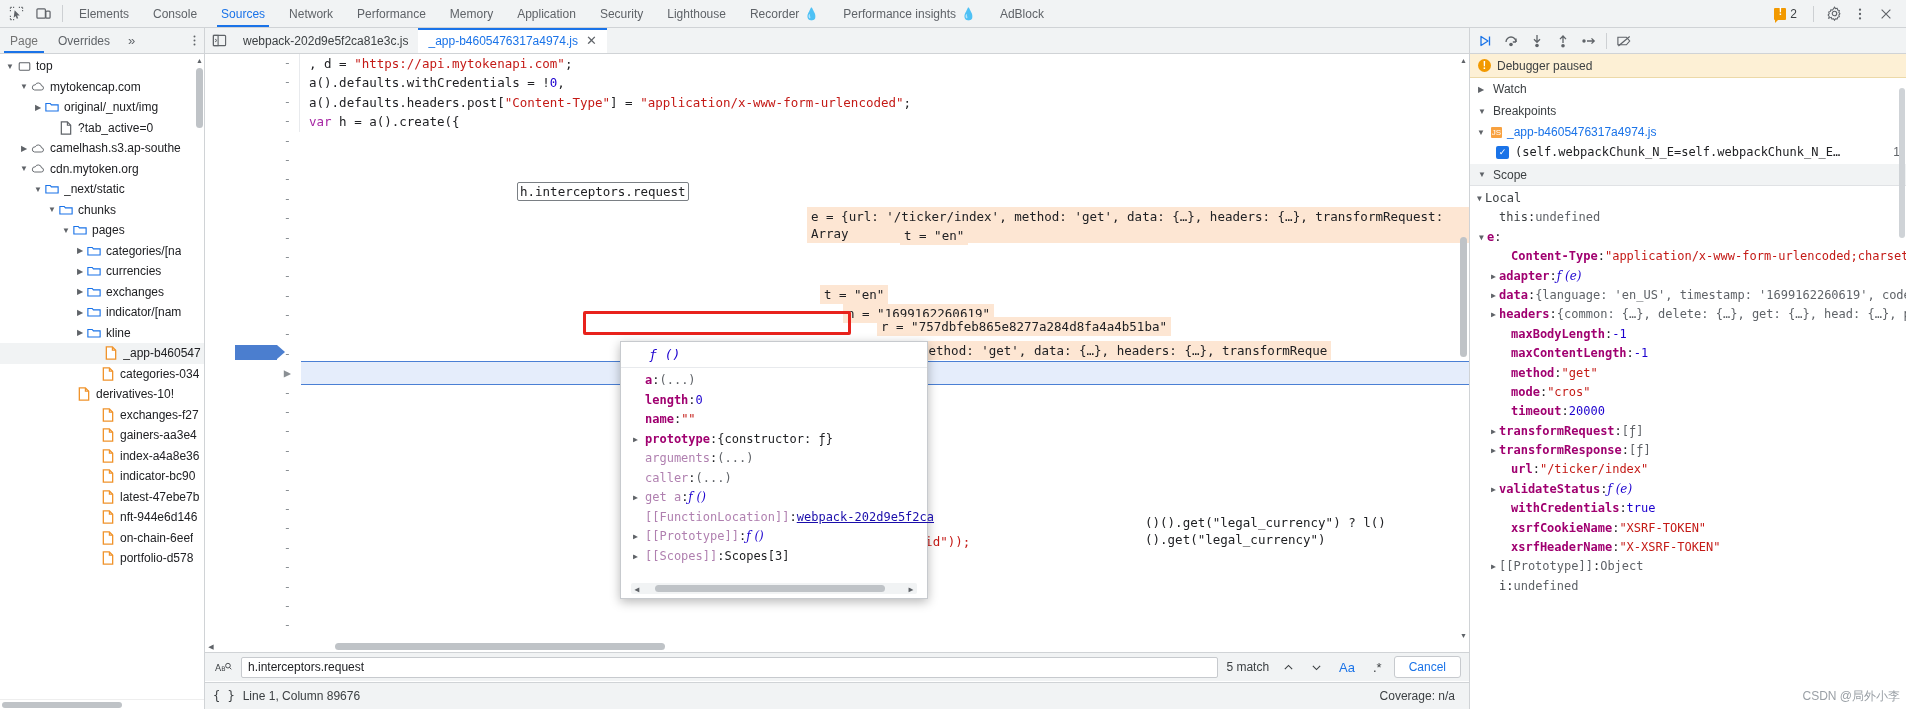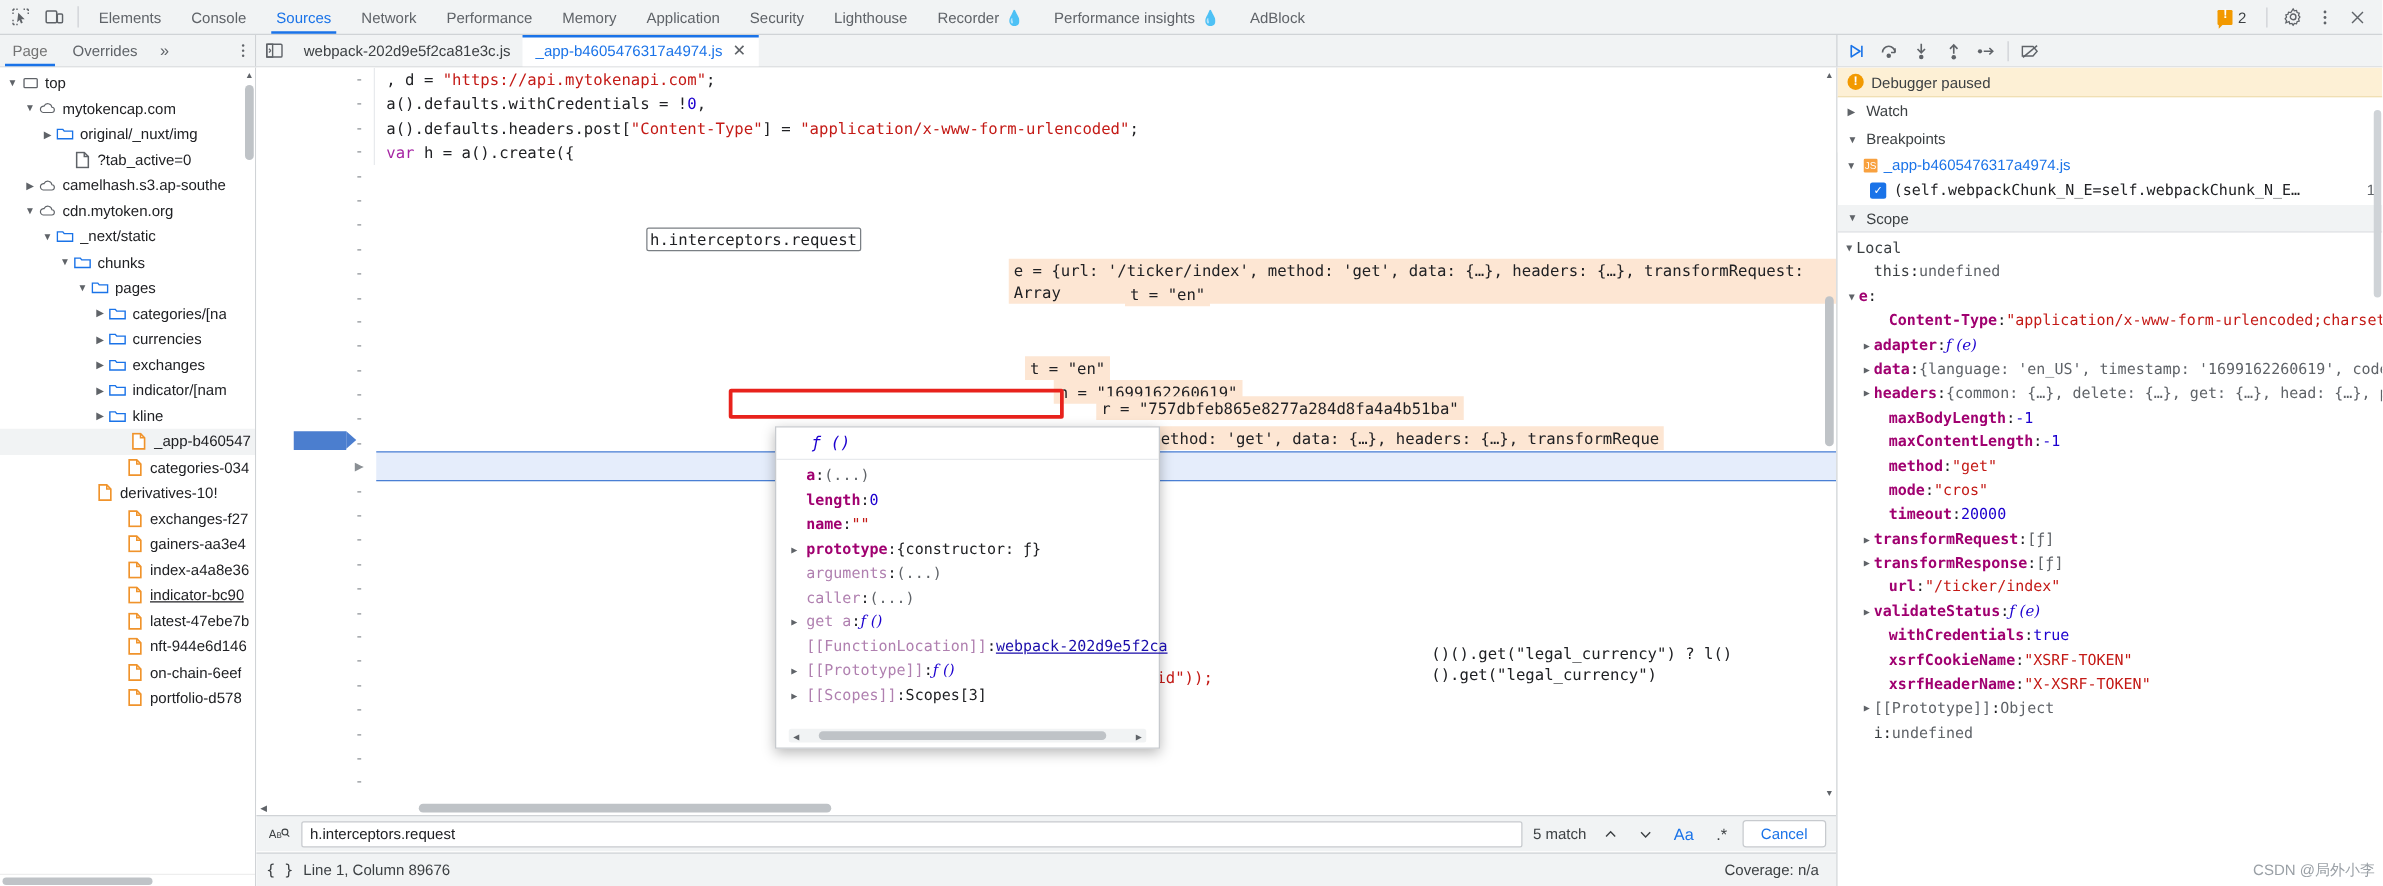--- a/index.html
+++ b/index.html
@@ -542,21 +542,21 @@
           <div class="trow" style="padding-left: 88px;">
             <span class="twist"></span>
             <span class="tico">
               <svg width="12" height="14" viewBox="0 0 12 15">
                 <path d="M1 1h6.5L11 4.5V14H1z" stroke="#f0932b" stroke-width="1.4" fill="#fff"></path>
                 <path d="M7.5 1v3.5H11" stroke="#f0932b" stroke-width="1.3" fill="none"></path>
               </svg>
             </span>
             <span class="tlabel">index-a4a8e36</span>
           </div>
-          <div class="trow" style="padding-left: 88px; text-decoration: underline;">
+          <div class="trow" style="padding-left: 88px;">
             <span class="twist"></span>
             <span class="tico">
               <svg width="12" height="14" viewBox="0 0 12 15">
                 <path d="M1 1h6.5L11 4.5V14H1z" stroke="#f0932b" stroke-width="1.4" fill="#fff"></path>
                 <path d="M7.5 1v3.5H11" stroke="#f0932b" stroke-width="1.3" fill="none"></path>
               </svg>
             </span>
             <span class="tlabel">indicator-bc90</span>
           </div>
           <div class="trow" style="padding-left: 88px;">

